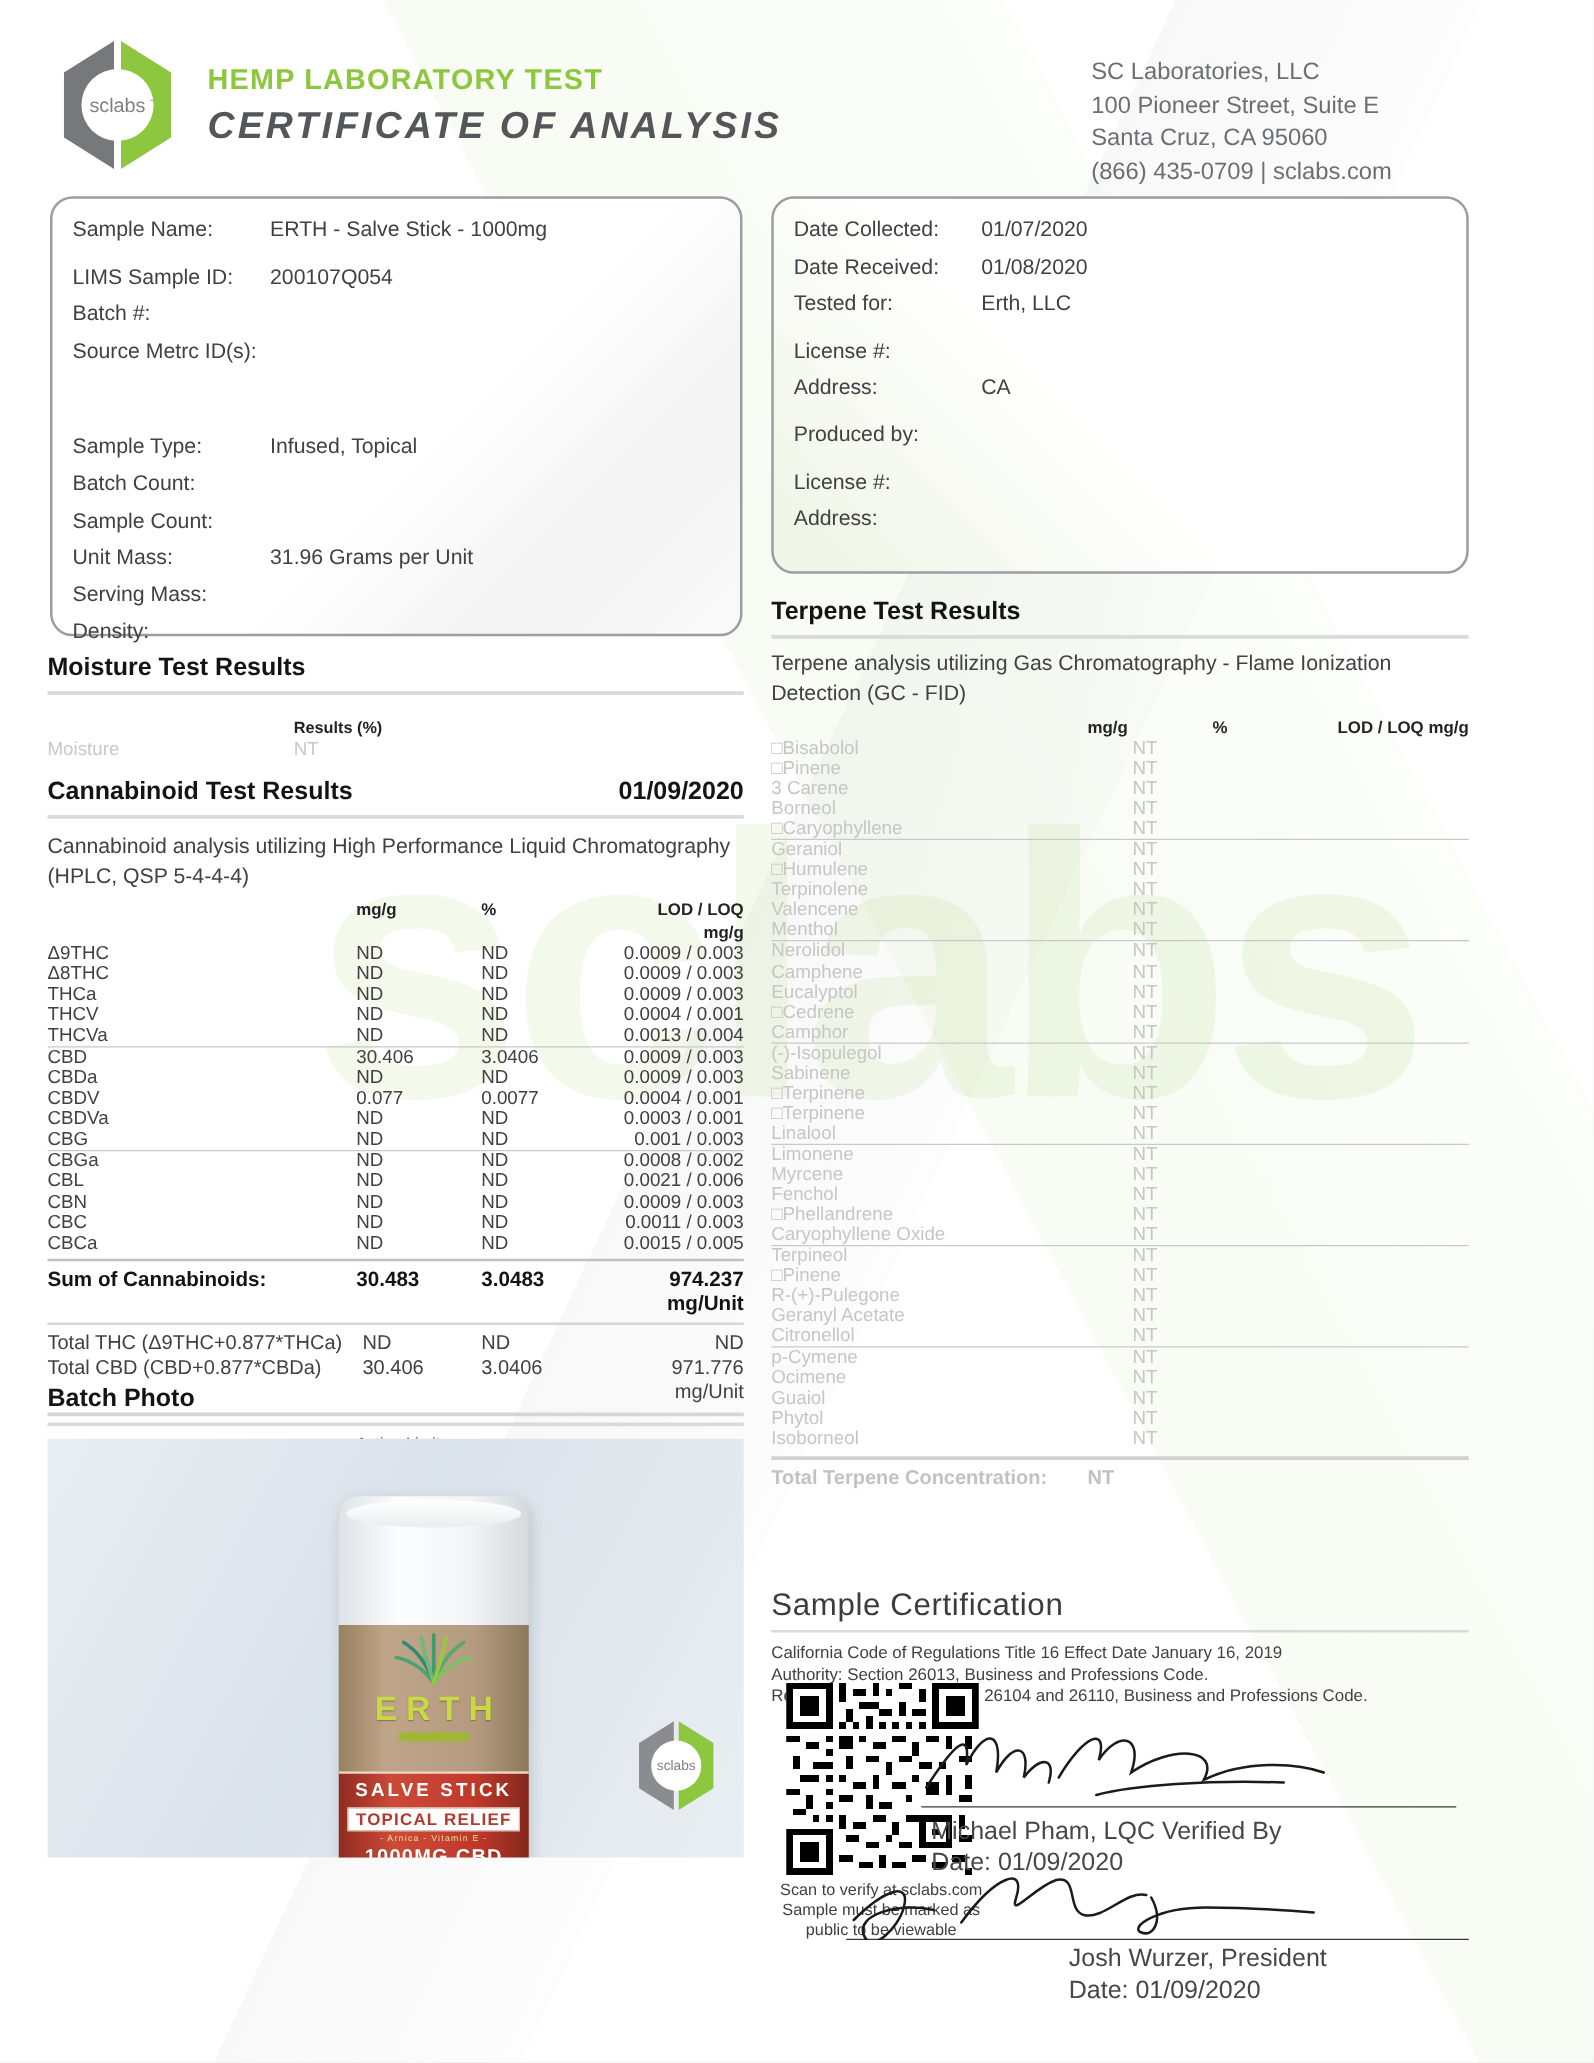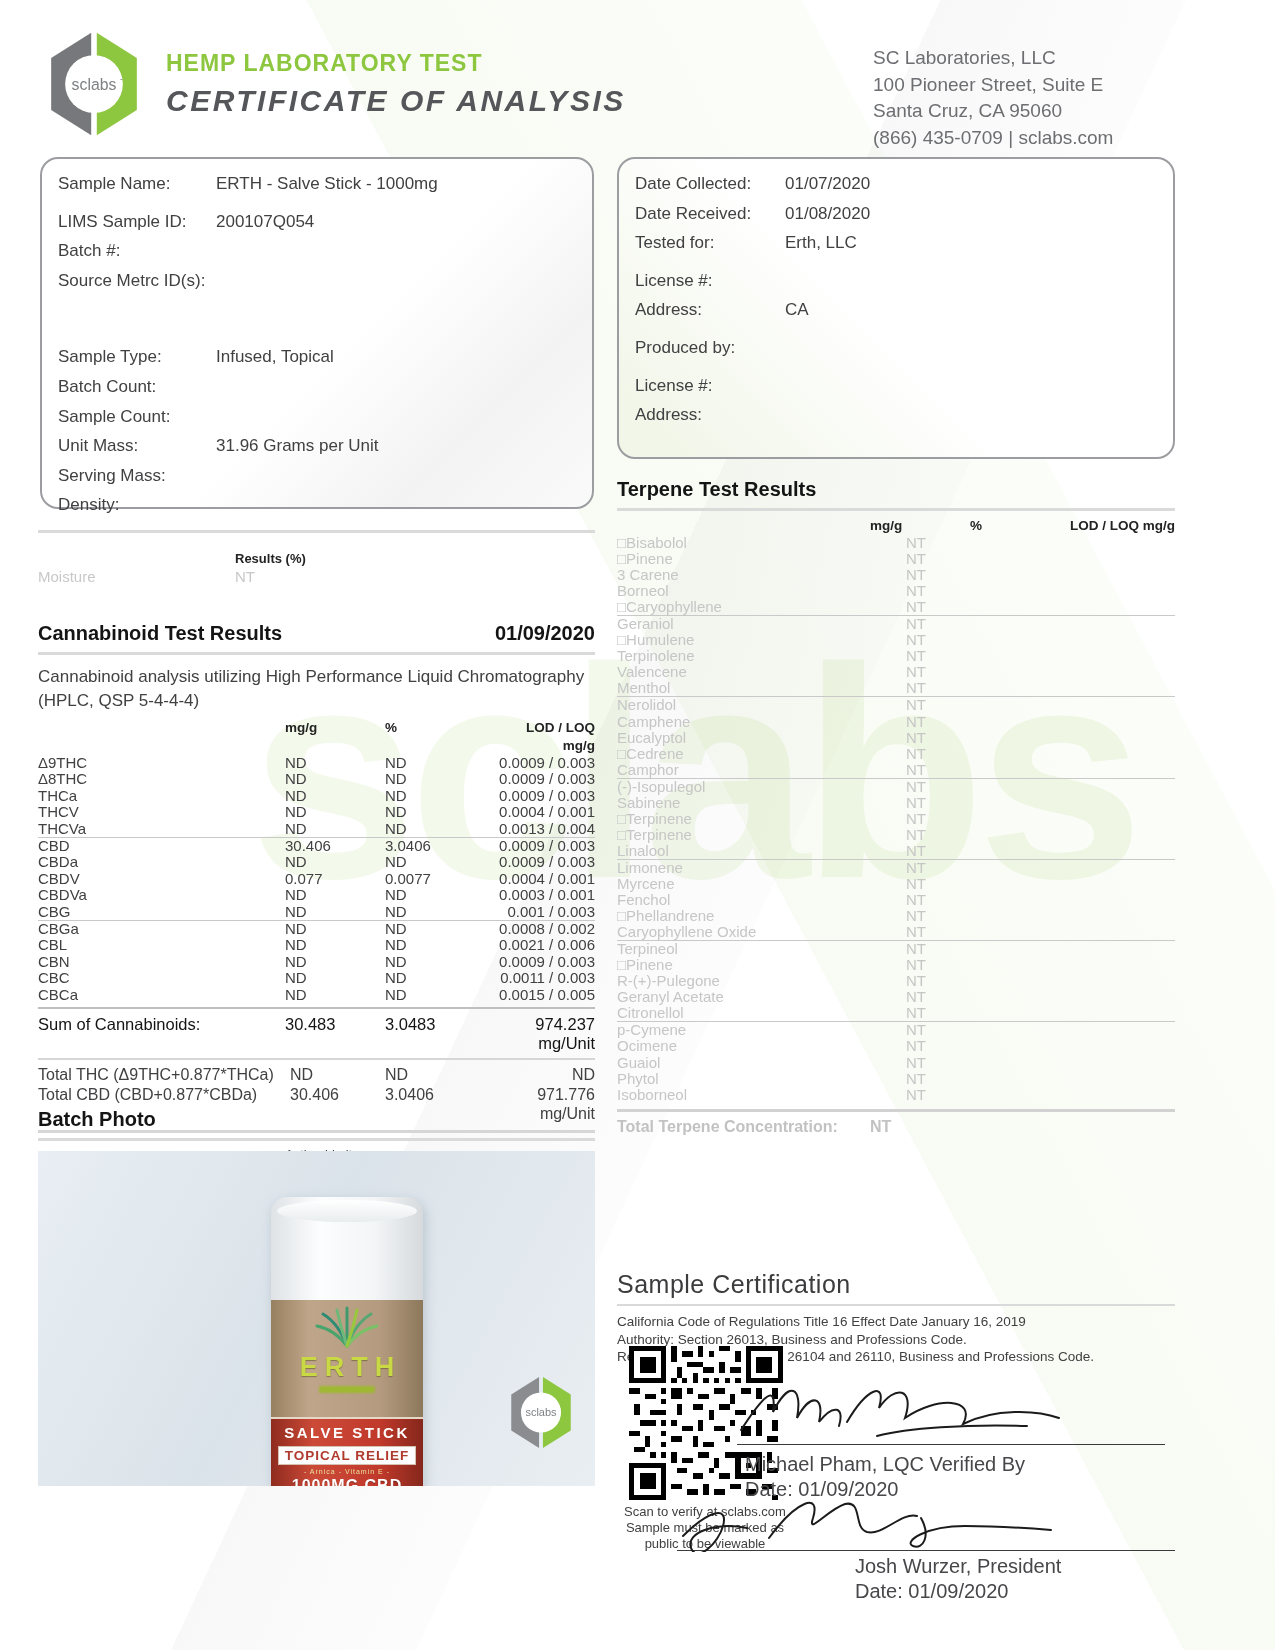--- a/index.html
+++ b/index.html
@@ -41,21 +41,21 @@
   .mo-row{display:flex;font-size:15px;color:#c8c8c8;margin-top:2px;}
   .mo-row .mn{width:197px;}
   
   .chead{display:flex;font-size:13.5px;font-weight:bold;color:#232323;margin-top:6px;line-height:18px;}
   .crow{display:flex;font-size:15px;line-height:16.4px;color:#414042;}
   .crow.sep{border-bottom:1px solid #c9c9c9;}
   .cc-n{width:247px;flex:none;}
   .cc-m{width:100px;flex:none;}
   .cc-p{width:110px;flex:none;}
   .cc-l{flex:1;text-align:right;}
-  .sum-row{display:flex;font-weight:normal;font-size:16.5px;color:#141414;padding:6px 0 5px;
+  .sum-row{display:flex;font-weight:bold;font-size:16.5px;color:#141414;padding:6px 0 5px;
            border-top:2px solid #bfbfbf;border-bottom:2px solid #d6d6d6;margin-top:4px;}
   .tots{padding:5px 0 6px;border-bottom:3px solid #d6d6d6;}
   .tots .crow{font-size:16px;line-height:19.5px;}
   .tots .cc-n{width:252px;}
   .tots .cc-m{width:95px;}
   .action{margin-top:14px;}
   .al-h{font-size:13px;color:#414042;margin-left:247px;line-height:15px;}
   .action .crow{font-size:16.5px;line-height:19px;}
   .pass-row .cc-l{color:#2fa84f;}
   
@@ -226,20 +226,21 @@
         <span class="vl"></span>
       </div>
 
       <div class="ibox-row">
         <span class="lb">Address:</span>
         <span class="vl"></span>
       </div>
     </div>
 
   <div class="sec layer" style="left:38px;top:523px;width:557px;">
+    <div class="sec-h">Moisture Test Results</div>
     <div class="rule"></div>
     <div class="mo-head">Results (%)</div>
     <div class="mo-row">
       <span class="mn">Moisture</span>
       <span>NT</span>
     </div>
   </div>
 
   <div class="sec layer" style="left:38px;top:622px;width:557px;">
     <div class="sec-h-row">
@@ -439,20 +440,21 @@
           <circle cx="52" cy="58" r="31" fill="#ffffff"></circle>
           <text x="52" y="64" font-size="17" fill="#7e8083" text-anchor="middle" font-family="Liberation Sans, sans-serif">sclabs</text>
         </svg>
       </div>
     </div>
   </div>
 
   <div class="sec layer ter" style="left:617px;top:478px;width:558px;">
     <div class="sec-h">Terpene Test Results</div>
     <div class="rule"></div>
+    <div class="method" style="margin-top:8px;">Terpene analysis utilizing Gas Chromatography - Flame Ionization Detection (GC - FID)</div>
     <div class="chead">
       <span class="cc-n"></span>
       <span class="cc-m">mg/g</span>
       <span class="cc-p">%</span>
       <span class="cc-l">LOD / LOQ mg/g</span>
     </div>
     <div>
 
         <div class="crow">
           <span class="cc-n">□Bisabolol</span>

